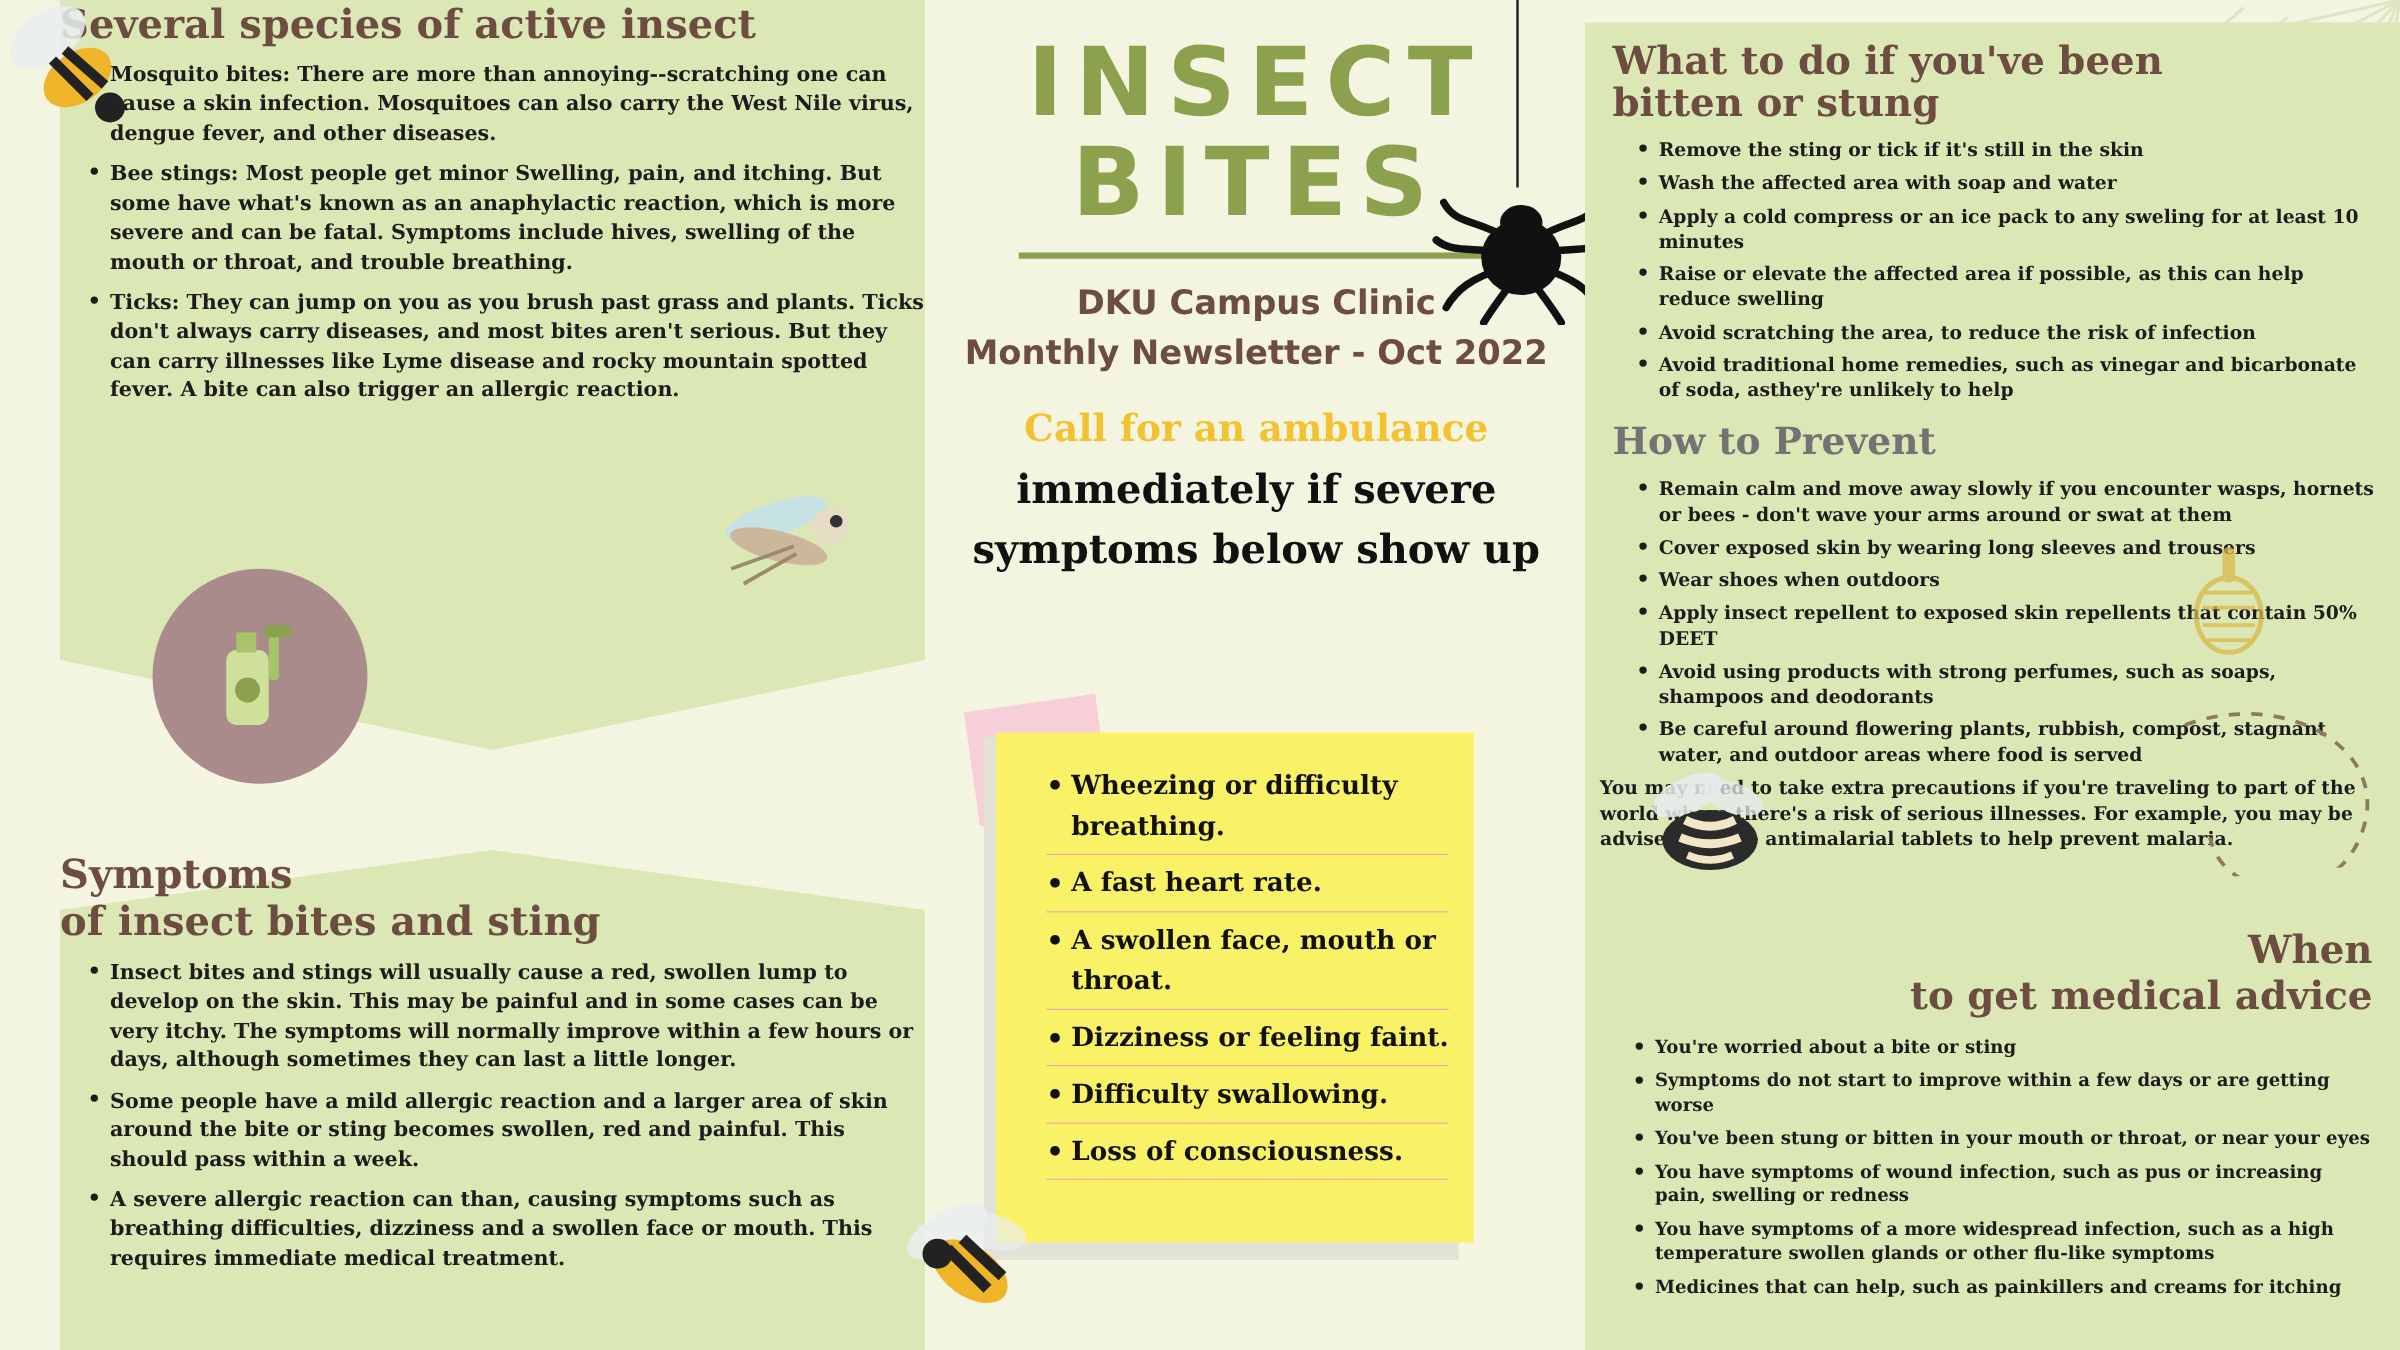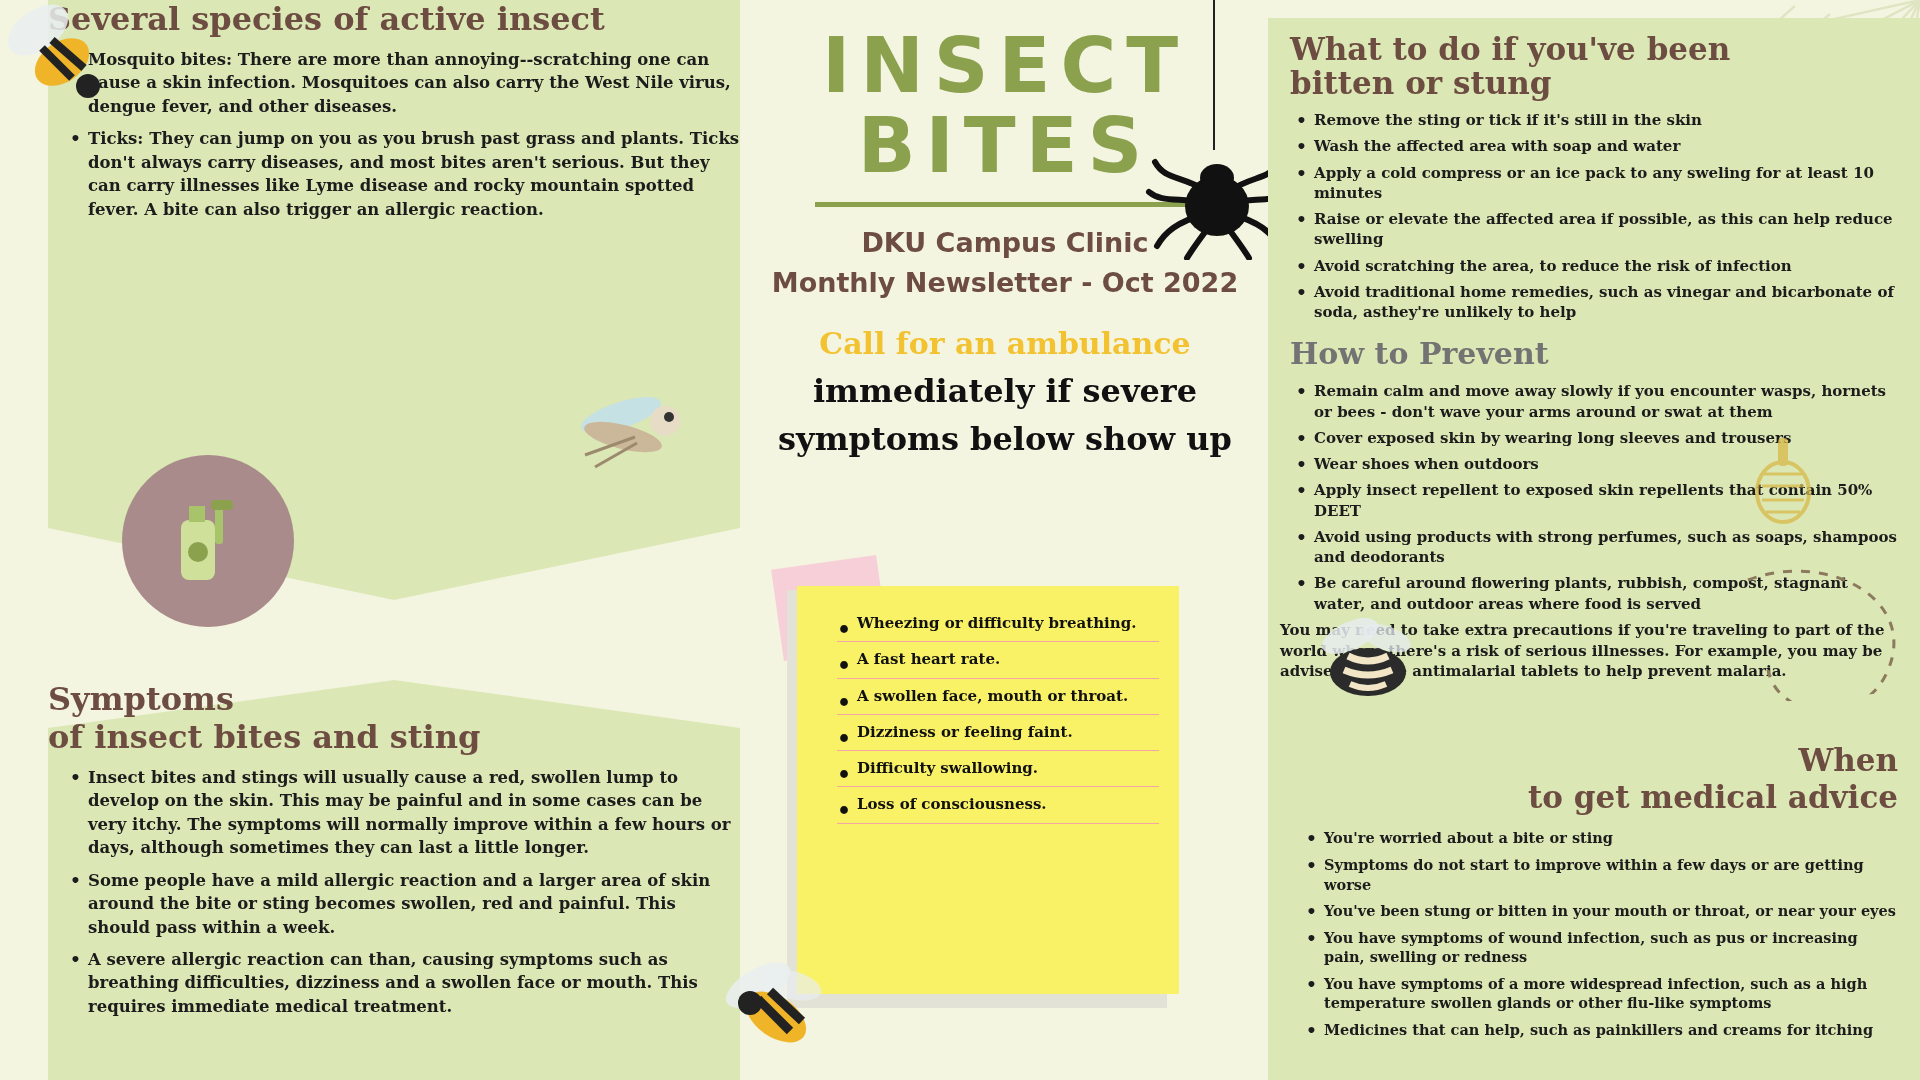--- a/index.html
+++ b/index.html
@@ -123,21 +123,21 @@
     position:absolute; left:52px; top:586px; width:382px; height:408px;
     background:#faf266;
   }
   .sticky ul {
     margin:0; padding:26px 20px 0 40px; list-style:none;
   }
   .sticky li {
     position:relative;
     font-family:"DejaVu Serif", serif;
     font-weight:bold;
-    font-size:15px;
+    font-size:21px;
     color:#111;
     line-height:1.55;
     padding-left:20px;
     padding-bottom:6px;
     margin-bottom:6px;
     border-bottom:1px solid #f3a7a7;
   }
   .sticky li:before {
     content:"\2022"; position:absolute; left:0; top:0; font-size:22px;
   }
@@ -150,21 +150,21 @@
   .right-bottom {
     position:absolute; left:0px; top:690px; width:652px; height:390px;
     background:#dbe7b4;
     clip-path: polygon(0 14%, 100% 0, 100% 100%, 0 100%);
   }
   .right-top h1 { font-size:31px; padding:14px 18px 0 22px; line-height:1.1; }
   .right-top h2 {
     font-family:"DejaVu Serif", serif; color:#737373; font-weight:bold;
     font-size:30px; margin:14px 0 0 22px;
   }
-  .right-top ul.bul { padding-left:28px; margin-right:18px; }
+  .right-top ul.bul { padding-left:41px; margin-right:18px; }
   .right-top ul.bul li { font-size:15px; margin-bottom:6px; line-height:1.35; }
   .right-note {
     font-family:"DejaVu Serif", serif; font-weight:bold;
     font-size:15px; color:#1c1c1c; line-height:1.38;
     margin:6px 18px 0 12px;
   }
   .right-bottom h1 {
     font-size:31px; text-align:right; padding:52px 22px 0 0; line-height:1.2;
   }
   .right-bottom ul.bul { padding-left:38px; margin-right:18px; margin-top:12px; }
@@ -184,20 +184,21 @@
 
   <div class="col-left">
 
     <div class="panel-green left-top"></div>
 
     <div style="position:absolute; left:48px; top:0; width:692px;">
       <h1 class="section-title">Several species of active insect</h1>
       <div class="list-wrap">
         <ul class="bul">
           <li>Mosquito bites: There are more than annoying--scratching one can cause a skin infection. Mosquitoes can also carry the West Nile virus, dengue fever, and other diseases.</li>
+          <li>Bee stings: Most people get minor Swelling, pain, and itching. But some have what's known as an anaphylactic reaction,  which is more severe and can be fatal. Symptoms include hives, swelling of the mouth or throat, and trouble breathing.</li>
           <li>Ticks: They can jump on you as you brush past grass and plants. Ticks don't always carry diseases, and most bites aren't serious. But they can carry illnesses like Lyme disease and rocky mountain spotted fever. A bite can also trigger an allergic reaction.</li>
         </ul>
       </div>
     </div>
 
     <div style="position:absolute;left:0px;top:0px;width:110px;height:120px;">
       <svg class="svg-ico" width="110" height="120" viewBox="0 0 110 120">
         <ellipse cx="38" cy="30" rx="34" ry="20" fill="#e9eef0" opacity=".85" transform="rotate(-35 38 30)"></ellipse>
         <ellipse cx="62" cy="62" rx="30" ry="20" fill="#f0b429" transform="rotate(-35 62 62)"></ellipse>
         <path d="M42 48 L72 78" stroke="#222" stroke-width="8"></path>

